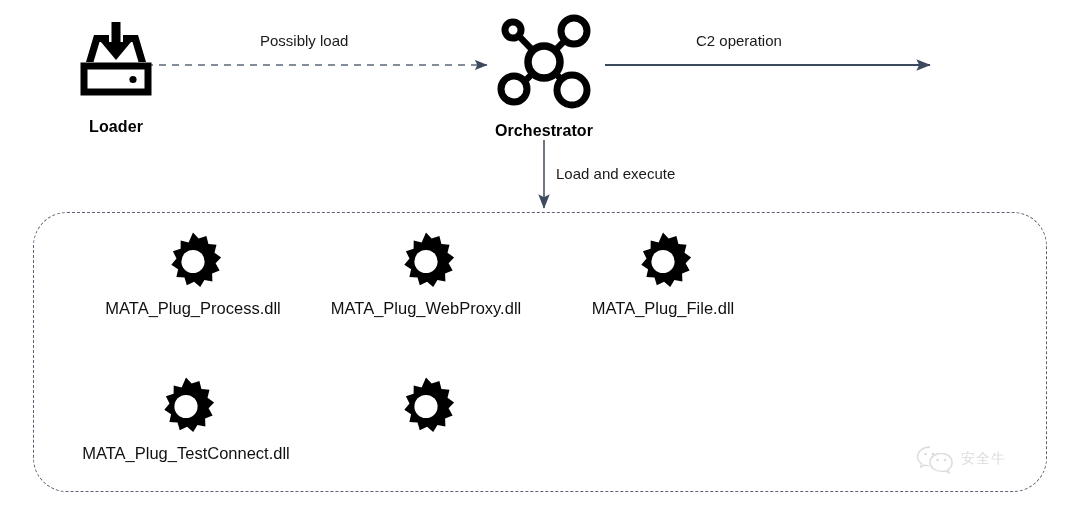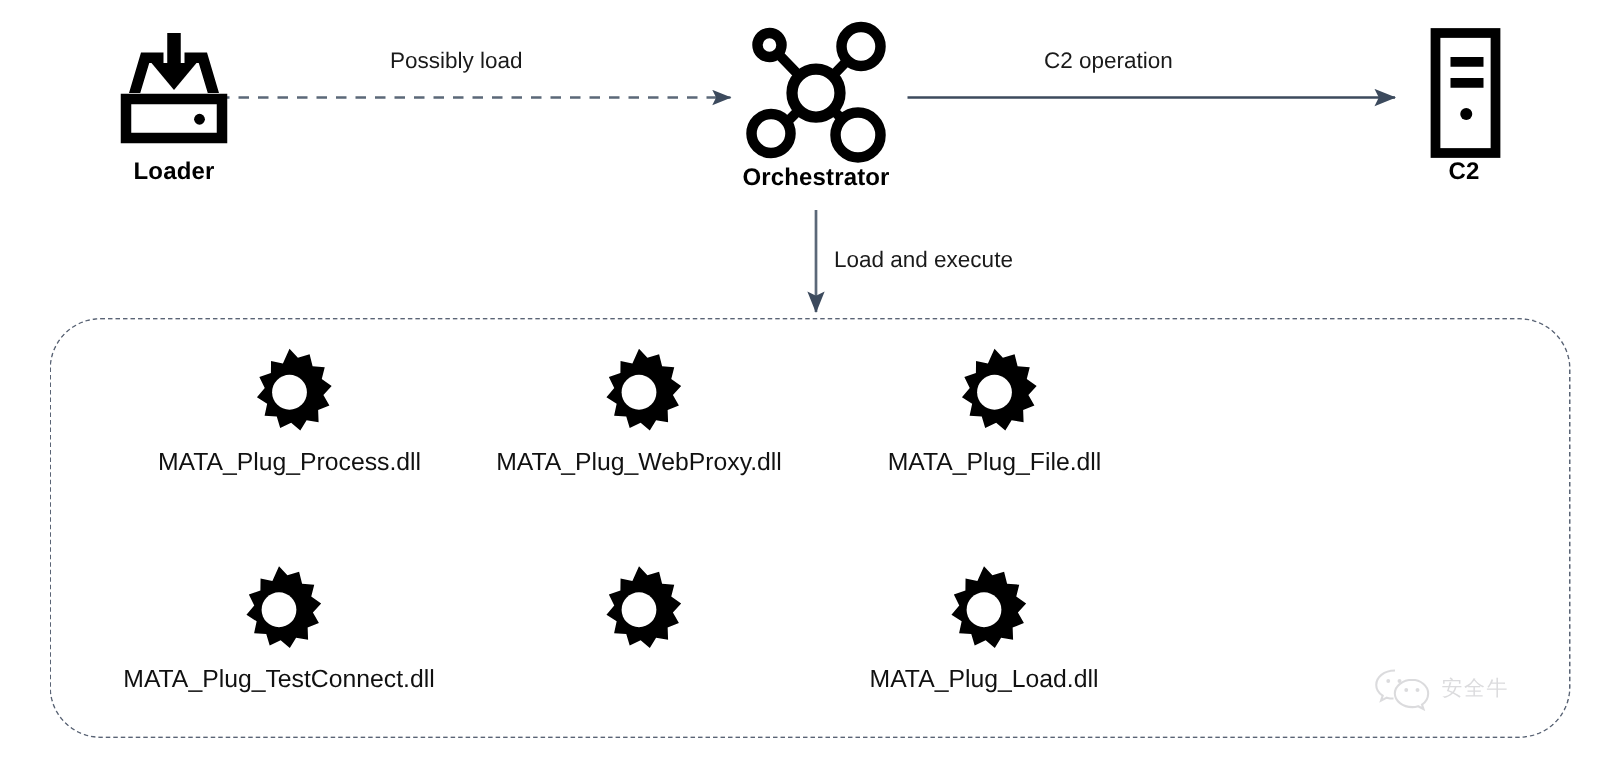--- a/index.html
+++ b/index.html
@@ -26,21 +26,21 @@
   }
   .node-icon {
     display: block;
     margin: 0 auto;
   }
   .node-label {
     display: block;
     font-weight: bold;
     font-size: 16px;
     color: #000;
-    margin-top: 0;
+    margin-top: 12px;
     white-space: nowrap;
     letter-spacing: 0.1px;
   }
 
   
   .edge-label {
     position: absolute;
     font-size: 15px;
     color: #1a1a1a;
     white-space: nowrap;
@@ -151,29 +151,20 @@
       </g>
       <circle cx="55" cy="48" r="16" fill="#fff" stroke="#000" stroke-width="7.5"></circle>
       <circle cx="24" cy="16" r="8" fill="#fff" stroke="#000" stroke-width="7"></circle>
       <circle cx="85" cy="17" r="13" fill="#fff" stroke="#000" stroke-width="7"></circle>
       <circle cx="25" cy="75" r="13" fill="#fff" stroke="#000" stroke-width="7"></circle>
       <circle cx="83" cy="76" r="15" fill="#fff" stroke="#000" stroke-width="7"></circle>
     </svg>
     <span class="node-label">Orchestrator</span>
   </div>
 
-  <div class="node" style="left:906px; top:18px; width:140px;">
-    <svg class="node-icon" width="70" height="88" viewBox="0 0 70 88">
-      <rect x="16" y="4" width="40" height="80" fill="none" stroke="#000" stroke-width="6.5"></rect>
-      <rect x="26" y="20" width="22" height="6.5" fill="#000"></rect>
-      <rect x="26" y="34" width="22" height="6.5" fill="#000"></rect>
-      <circle cx="36.5" cy="58" r="4" fill="#000"></circle>
-    </svg>
-    <span class="node-label">C2</span>
-  </div>
 
   <span class="edge-label" style="left:260px; top:32px;">Possibly load</span>
 
   <span class="edge-label" style="left:696px; top:32px;">C2 operation</span>
 
   <span class="edge-label" style="left:556px; top:165px;">Load and execute</span>
 
   <div id="plugin-box">
 
     <div class="plugin" style="left:252px; top:18px; width:280px;">
@@ -214,28 +205,20 @@
     </div>
 
     <div class="plugin" style="left:252px; top:163px; width:280px;">
       <svg class="plugin-icon" width="62" height="62" viewBox="0 0 62 62">
         <path fill="#000" d="M31 1.5 l5.6 6.0 l7.8 -2.4 l2.0 8.0 l8.1 0.7 l-2.0 7.9 l6.6 4.7 l-5.5 5.9 l4.0 7.1 l-7.5 3.0 l0.3 8.1 l-8.0 -1.4 l-4.2 6.9 l-6.1 -5.2 l-7.3 3.5 l-2.3 -7.7 l-8.1 -0.5 l1.7 -7.9 l-6.8 -4.4 l5.2 -6.2 l-3.6 -7.3 l7.7 -2.6 l0.1 -8.1 l7.9 1.8 Z"></path>
         <circle cx="31" cy="30.5" r="11.6" fill="#fff"></circle>
         <path fill="#fff" d="M24.6 25.8 q3.0 -4.2 7.0 -3.4 q-4.4 0.8 -6.0 4.6 Z"></path>
       </svg>
     </div>
 
-    <div class="plugin" style="left:482px; top:163px; width:280px;">
-      <svg class="plugin-icon" width="62" height="62" viewBox="0 0 62 62">
-        <path fill="#000" d="M31 1.5 l5.6 6.0 l7.8 -2.4 l2.0 8.0 l8.1 0.7 l-2.0 7.9 l6.6 4.7 l-5.5 5.9 l4.0 7.1 l-7.5 3.0 l0.3 8.1 l-8.0 -1.4 l-4.2 6.9 l-6.1 -5.2 l-7.3 3.5 l-2.3 -7.7 l-8.1 -0.5 l1.7 -7.9 l-6.8 -4.4 l5.2 -6.2 l-3.6 -7.3 l7.7 -2.6 l0.1 -8.1 l7.9 1.8 Z"></path>
-        <circle cx="31" cy="30.5" r="11.6" fill="#fff"></circle>
-        <path fill="#fff" d="M24.6 25.8 q3.0 -4.2 7.0 -3.4 q-4.4 0.8 -6.0 4.6 Z"></path>
-      </svg>
-      <span class="plugin-label">MATA_Plug_Load.dll</span>
-    </div>
   </div>
 
   <div id="watermark">
     <svg width="40" height="30" viewBox="0 0 40 30">
       <g fill="none" stroke="#8b8b92" stroke-width="1.4">
         <path d="M14 3 C6.5 3 1.5 7.6 1.5 12.6 c0 2.9 1.7 5.5 4.3 7.2 l-1.1 3.3 l3.8 -2.0 c1.4 0.4 2.9 0.6 4.5 0.6"></path>
         <path d="M25.5 9.2 c-6.4 0 -11.6 4.1 -11.6 9.1 c0 5.0 5.2 9.1 11.6 9.1 c1.4 0 2.7 -0.2 3.9 -0.6 l3.6 1.9 l-1.0 -3.0 c2.6 -1.7 4.1 -4.2 4.1 -7.4 c0 -5.0 -5.2 -9.1 -10.6 -9.1 Z"></path>
       </g>
       <circle cx="9.5" cy="10" r="1.3" fill="#8b8b92"></circle>
       <circle cx="17" cy="10" r="1.3" fill="#8b8b92"></circle>

